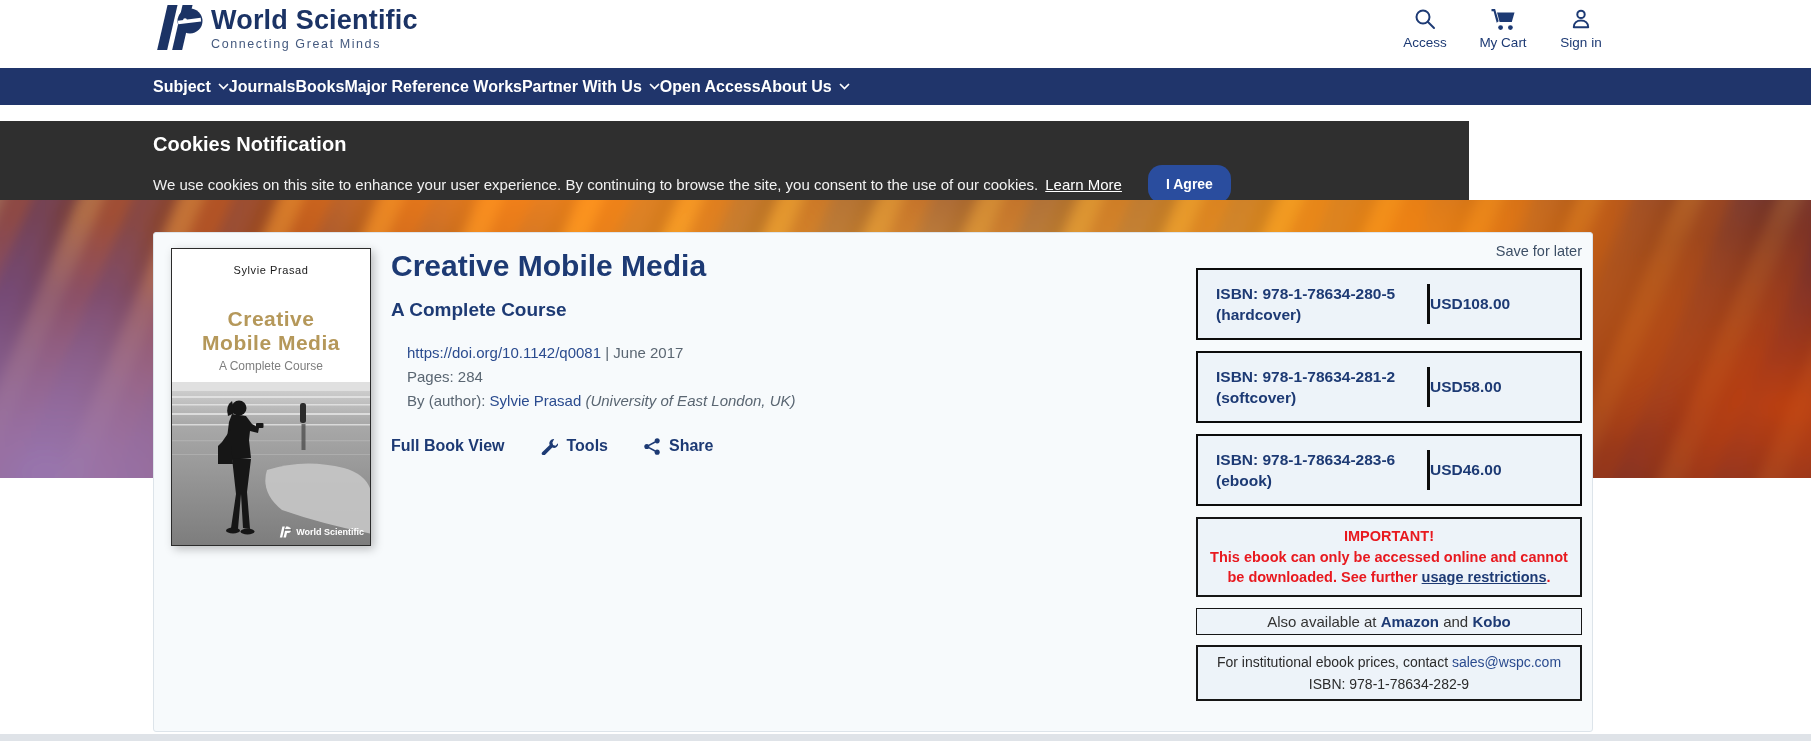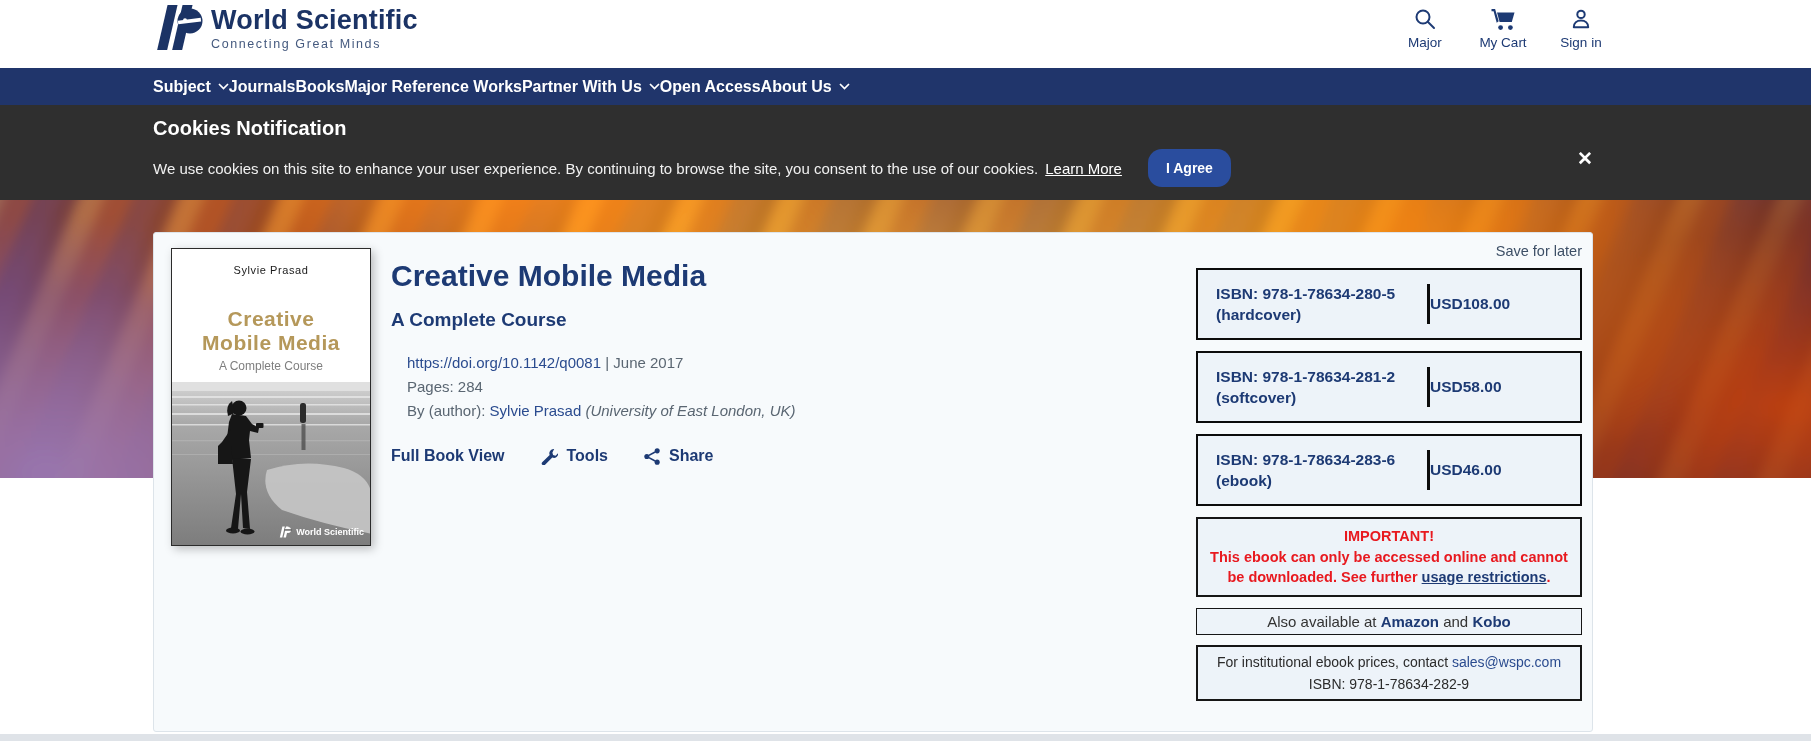--- a/index.html
+++ b/index.html
@@ -20,21 +20,21 @@
   .hdr-item{display:flex;flex-direction:column;align-items:center;width:58px;cursor:pointer;}
   .hdr-item span{font-size:13.5px;color:var(--navy);margin-top:4px;}
 
   
   .navbar{position:absolute;left:0;top:68px;width:1811px;height:37px;background:var(--nav-bg);
     display:flex;align-items:center;padding-left:153px;}
   .nav-item{display:flex;align-items:center;gap:7px;color:#fff;font-size:16px;font-weight:bold;
     text-decoration:none;cursor:pointer;white-space:nowrap;}
 
   
-  .cookie{position:absolute;left:0;top:105px;width:1811px;height:95px;background:var(--banner-bg);}
+  .cookie{position:absolute;left:0;top:121px;width:1469px;height:95px;background:var(--banner-bg);}
   .cookie-title{position:absolute;left:153px;top:12px;font-size:20px;font-weight:bold;color:#fff;}
   .cookie-row{position:absolute;left:153px;top:44px;display:flex;align-items:center;}
   .cookie-msg{font-size:15px;color:#f1f1f1;}
   .learn-more{font-size:15px;color:#fff;text-decoration:underline;margin-left:7px;cursor:pointer;}
   .agree-btn{margin-left:26px;background:var(--agree-bg);color:#fff;border:none;font-family:inherit;
     font-size:14px;font-weight:bold;padding:11px 18px;border-radius:14px;cursor:pointer;}
   .cookie-close{position:absolute;left:1577px;top:42px;color:#fff;font-size:19px;font-weight:bold;cursor:pointer;}
 
   
   .hero{position:absolute;left:0;top:200px;width:1811px;height:278px;overflow:hidden;background:#6a4a3a;}
@@ -56,21 +56,21 @@
   .cover{position:absolute;left:17px;top:15px;width:200px;height:298px;background:#fff;
     border:1px solid #2b2b2b;box-shadow:3px 3px 9px rgba(0,0,0,.25);overflow:hidden;}
   .cover-author{position:absolute;left:0;top:15px;width:100%;text-align:center;font-size:11px;color:#1a1a1a;letter-spacing:.6px;}
   .cover-title{position:absolute;left:0;top:58px;width:100%;text-align:center;color:var(--gold);
     font-size:21px;font-weight:bold;line-height:24px;letter-spacing:.5px;}
   .cover-subtitle{position:absolute;left:0;top:110px;width:100%;text-align:center;font-size:12px;color:#7e7e7e;}
   .cover-photo{position:absolute;left:0;bottom:0;width:200px;height:163px;}
   .cover-pub{position:absolute;right:8px;bottom:7px;display:flex;align-items:center;gap:4px;
     color:#fff;font-size:9px;font-weight:bold;}
 
-  .book-info{position:absolute;left:237px;top:26px;width:770px;}
+  .book-info{position:absolute;left:237px;top:16px;width:770px;}
   .book-title{font-size:30px;font-weight:bold;color:var(--navy);}
   .book-subtitle{font-size:19px;font-weight:bold;color:var(--navy);margin-top:16px;}
   .meta{margin-top:20px;font-size:15px;color:var(--gray-text);line-height:24px;margin-left:16px;}
   .meta a{color:var(--link-blue);text-decoration:none;cursor:pointer;}
   .affil{font-style:italic;}
   .actions-row{margin-top:24px;display:flex;align-items:center;gap:36px;}
   .actions-row a{display:flex;align-items:center;gap:9px;font-size:16px;font-weight:bold;
     color:var(--navy);text-decoration:none;cursor:pointer;}
 
   
@@ -114,21 +114,21 @@
         <div class="tagline">Connecting Great Minds</div>
       </div>
     </div>
 
     <div class="hdr-actions">
       <div class="hdr-item">
         <svg width="24" height="24" viewBox="0 0 24 24">
           <circle cx="10" cy="10" r="6.5" fill="none" stroke="#1d3a74" stroke-width="2"></circle>
           <line x1="15" y1="15" x2="21" y2="21" stroke="#1d3a74" stroke-width="2" stroke-linecap="round"></line>
         </svg>
-        <span>Major</span>
+        <span>Access</span>
       </div>
       <div class="hdr-item">
         <svg width="26" height="24" viewBox="0 0 26 24">
           <g fill="#1d3a74">
             <path d="M7 5.5h17.5l-2.7 9.6H9.6z"></path>
             <path d="M1.5 2h3.6l3.6 12.2-2 1.5L3.6 4.2H1.5z"></path>
             <circle cx="10.6" cy="20.6" r="2.4"></circle>
             <circle cx="20.4" cy="20.6" r="2.4"></circle>
           </g>
         </svg>

